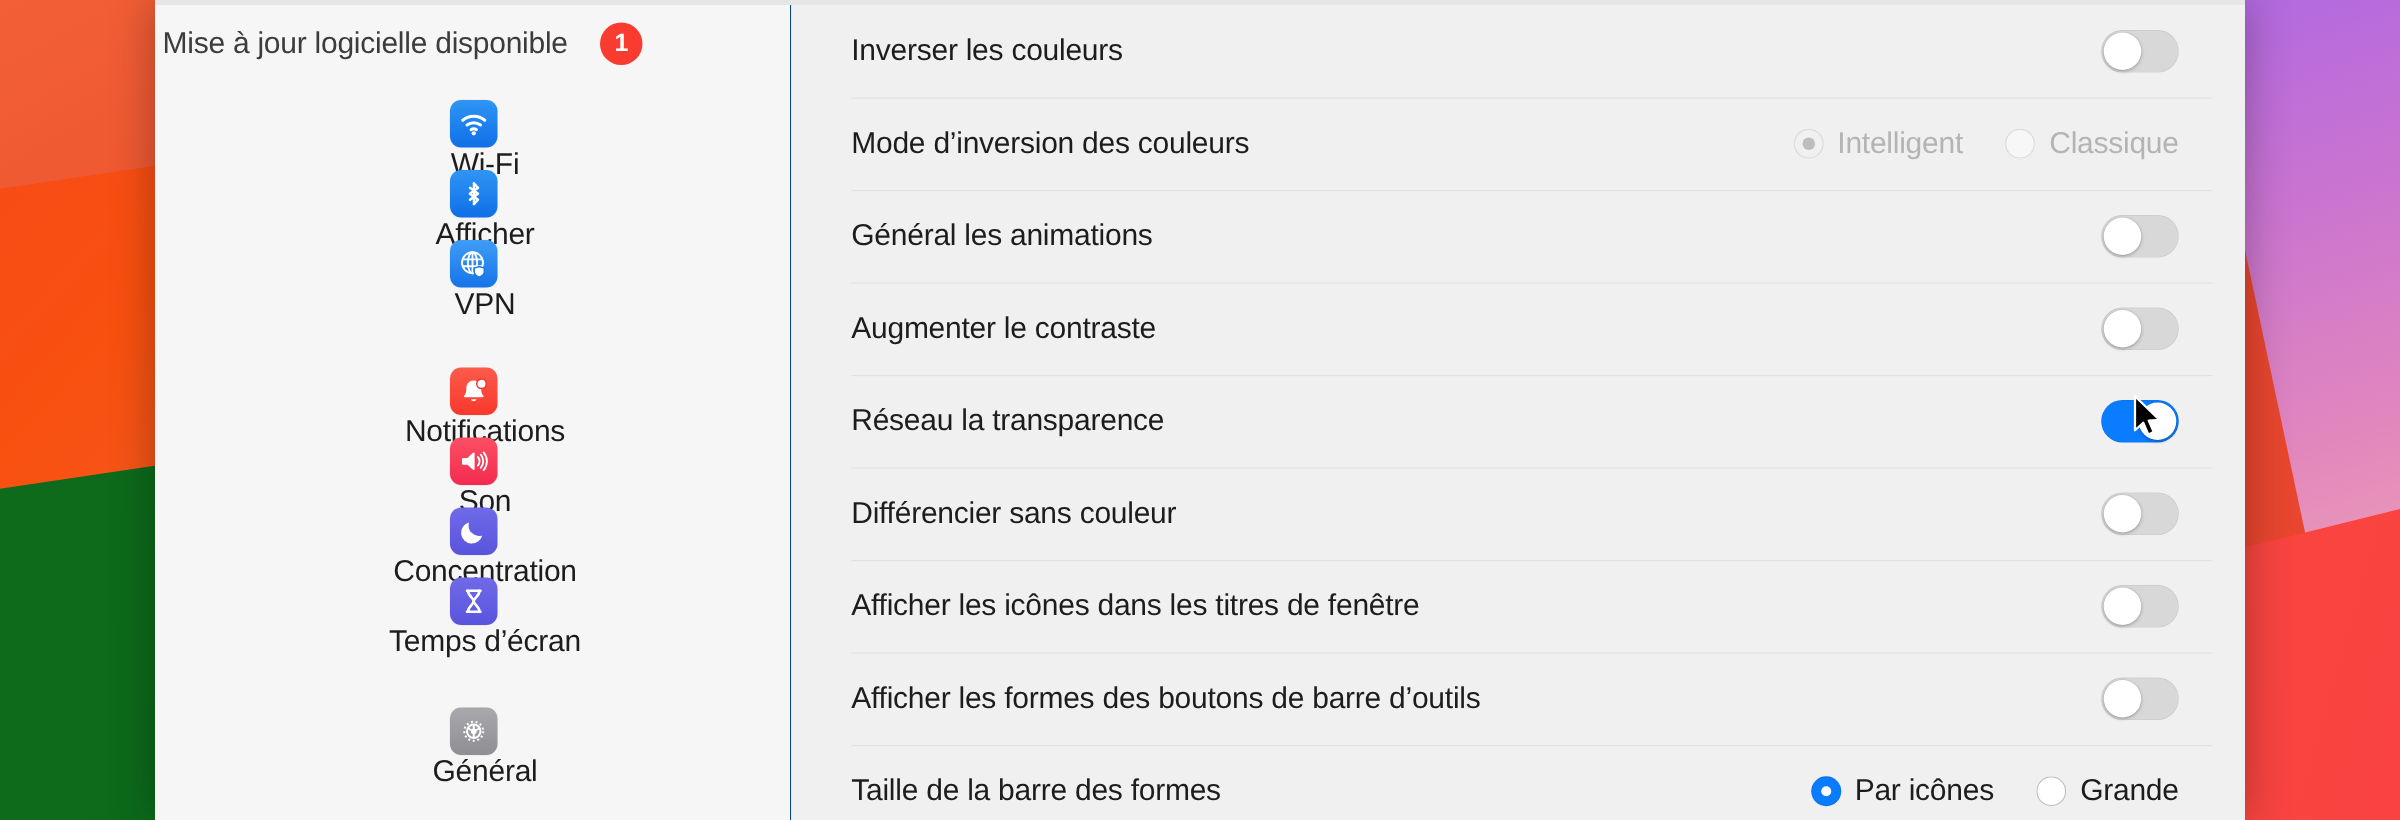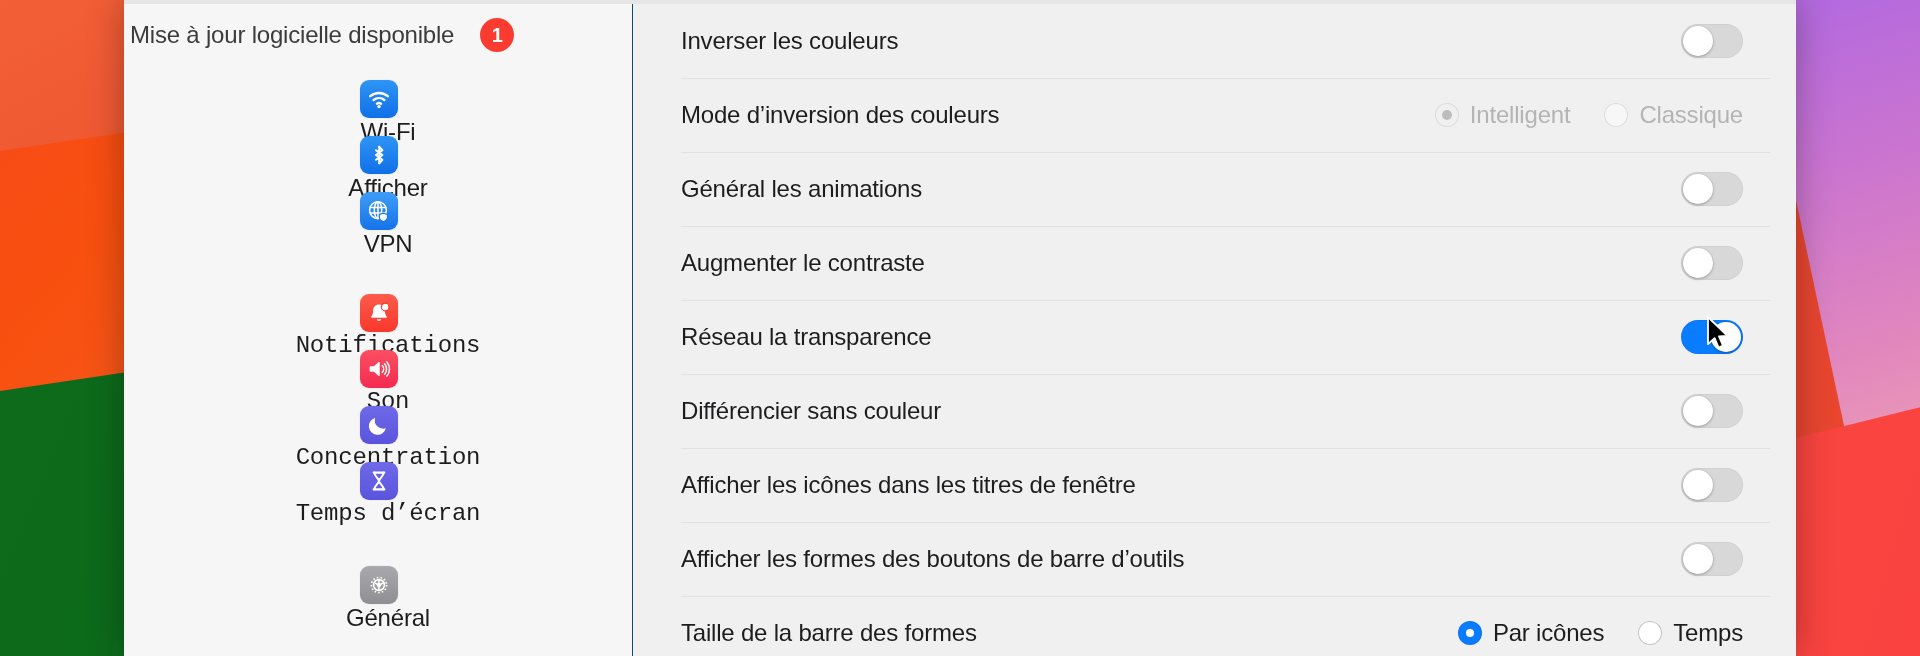--- a/index.html
+++ b/index.html
@@ -132,21 +132,21 @@
     font-size: 20px;
     font-weight: 600;
     display: flex;
     align-items: center;
     justify-content: center;
     margin-left: 26px;
     flex: 0 0 auto;
   }
 
   .sidebar-group { margin-top: 16px; }
-  .sidebar-group.g2 { margin-top: 46px; font-family: Liberation Mono, monospace; }
+  .sidebar-group.g2 { margin-top: 46px; }
   .sidebar-group.g3 { margin-top: 48px; }
 
   .sidebar-item {
     display: flex;
     align-items: center;
     height: 56px;
     padding-left: 20px;
     border-radius: 8px;
     margin: 0 10px;
     cursor: default;
@@ -543,21 +543,21 @@
         <div class="setting-row">
           <span class="row-label">Taille de la barre des formes</span>
           <span class="row-control">
             <span class="radio-group">
               <span class="radio-opt">
                 <span class="radio-dot checked"></span>
                 <span class="radio-label">Par icônes</span>
               </span>
               <span class="radio-opt">
                 <span class="radio-dot"></span>
-                <span class="radio-label">Temps</span>
+                <span class="radio-label">Grande</span>
               </span>
             </span>
           </span>
         </div>
 
       </div>
     </div>
 
   </div>
 

